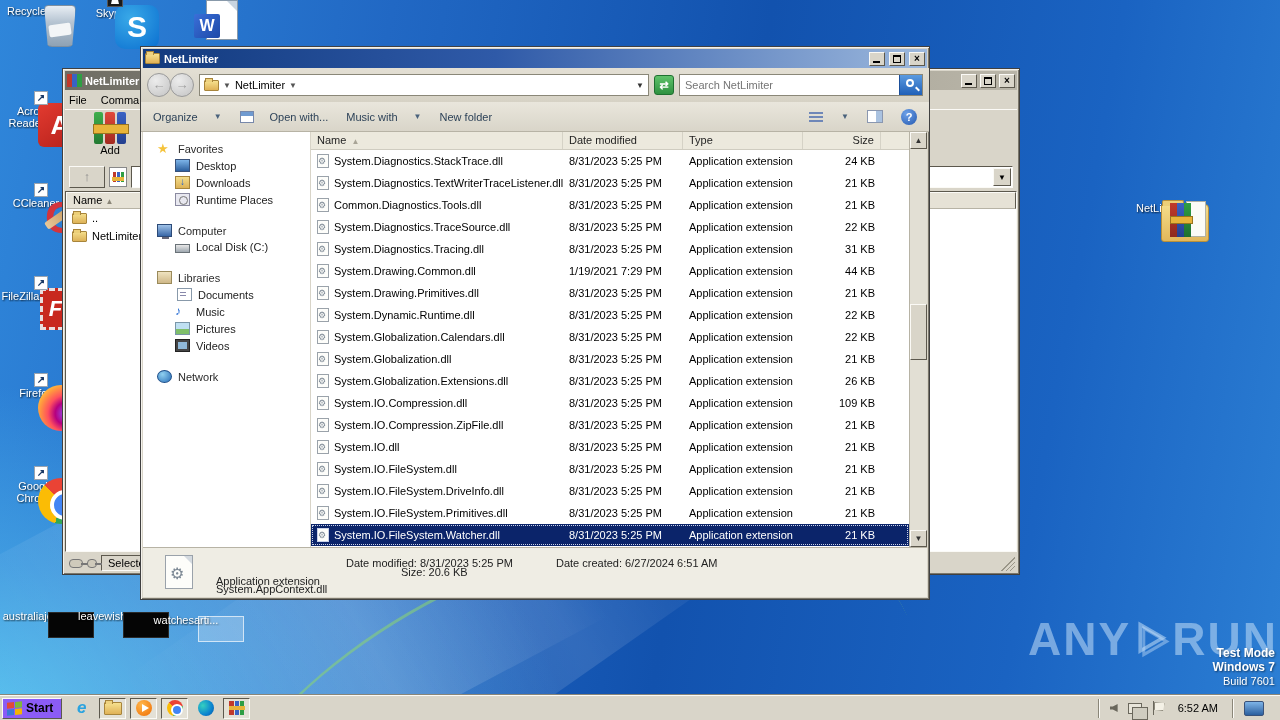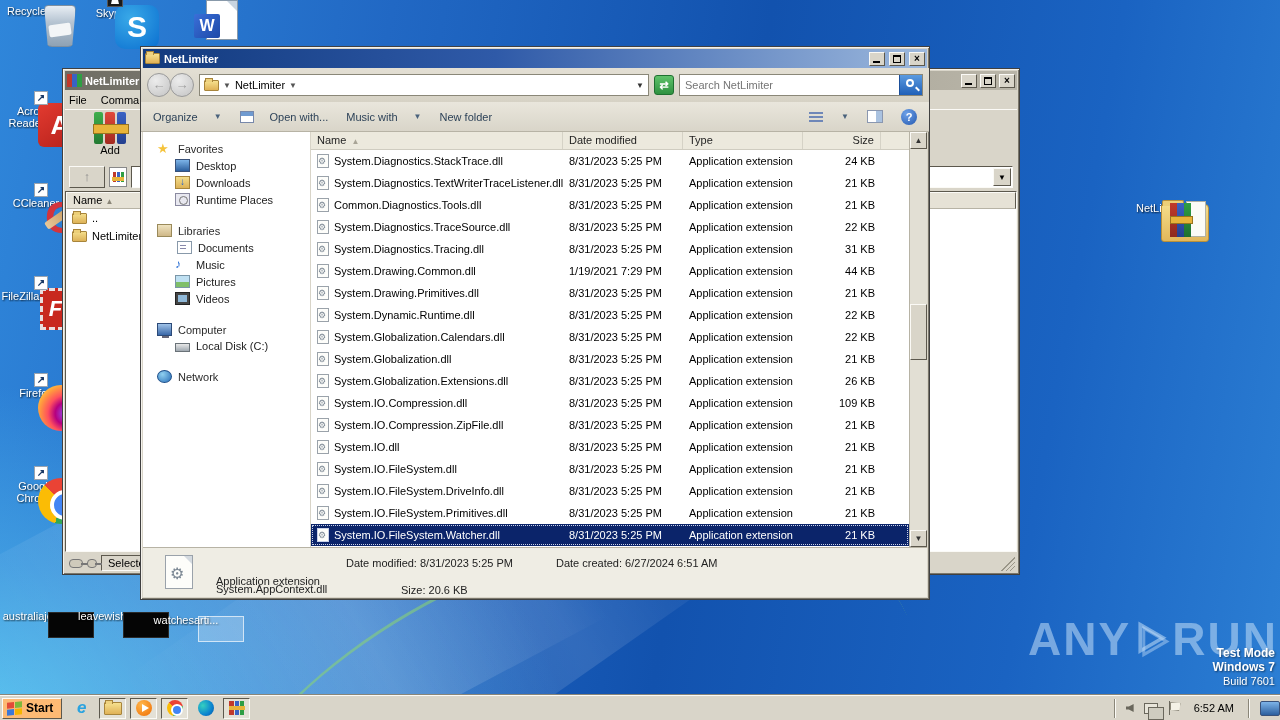--- a/index.html
+++ b/index.html
@@ -193,38 +193,38 @@
   #watermark svg { margin:0 2px; }
   #testmode { position:absolute; right:5px; top:646px; text-align:right; color:#fff; z-index:0;
       text-shadow:1px 1px 2px rgba(0,0,0,.5); line-height:14px; }
   #testmode .b { font-weight:bold; font-size:12px; }
   #testmode .n { font-size:11px; }
 
   
   #taskbar { position:absolute; left:0; bottom:0; width:1280px; height:25px; background:#d9d5c9;
       border-top:1px solid #fbfaf6; box-shadow:0 -1px 0 #8a8678; display:flex; align-items:center; z-index:5; }
   #startbtn { margin:1px 4px 1px 2px; height:21px; padding:0 8px 0 4px; display:flex; align-items:center; gap:4px;
-      font-weight:bold; font-size:12px; background:#fdba74; }
+      font-weight:bold; font-size:12px; background:#8b5cf6; }
   .flag { width:15px; height:13px; display:grid; grid-template-columns:1fr 1fr; grid-template-rows:1fr 1fr; gap:1px; transform:skewY(-6deg); }
   .flag i:nth-child(1){background:#e24a38;} .flag i:nth-child(2){background:#7eb73c;}
   .flag i:nth-child(3){background:#3b78d8;} .flag i:nth-child(4){background:#f4b400;}
   .tkicon { width:27px; height:21px; margin:0 2px; display:flex; align-items:center; justify-content:center; }
   .tkicon.framed { background:#e4e1d6; border:1px solid; border-color:#5c584d #fbfaf6 #fbfaf6 #5c584d; }
   .ie-e { color:#2aa3e0; font-size:17px; font-weight:bold; font-style:italic; }
   .tk-folder { width:18px; height:13px; }
   .wmp { width:16px; height:16px; border-radius:50%; background:radial-gradient(circle at 35% 30%, #ffb74d, #ef6c00); position:relative; }
   .wmp:after { content:""; position:absolute; left:6px; top:4px; border-left:7px solid #fff; border-top:4px solid transparent; border-bottom:4px solid transparent; }
   .tk-chrome { width:16px; height:16px; border-radius:50%; background:conic-gradient(from -45deg,#ea4335 0 120deg,#34a853 120deg 240deg,#fbbc05 240deg 360deg); position:relative; }
   .tk-chrome:after { content:""; position:absolute; left:4px; top:4px; width:8px; height:8px; border-radius:50%; background:#4285f4; border:2px solid #fff; }
   .tk-edge { width:16px; height:16px; border-radius:50%; background:radial-gradient(circle at 30% 35%, #35d0c0, #0a84d0 60%, #0650a0); }
   .tk-rar { width:16px; height:14px; display:flex; position:relative; }
   .tk-rar i { flex:1; margin:0 0.5px; }
   .tk-rar i:nth-child(1){background:#c0392b;} .tk-rar i:nth-child(2){background:#3a62c4;} .tk-rar i:nth-child(3){background:#2f9e44;}
   .tk-rar:after { content:""; position:absolute; left:0; top:5px; width:100%; height:4px; background:#e8b43a; }
-  #tray { margin-left:auto; display:flex; align-items:center; gap:10px; padding-right:0; height:21px; }
+  #tray { margin-left:auto; display:flex; align-items:center; gap:10px; padding-right:16px; height:21px; }
   .tray-sep { width:2px; height:19px; border-left:1px solid #8a8678; border-right:1px solid #fbfaf6; }
   .spk { width:8px; height:8px; background:#6a675c; clip-path:polygon(0 30%,40% 30%,100% 0,100% 100%,40% 70%,0 70%); position:relative; }
   .net-tray { width:14px; height:11px; border:1px solid #6a675c; background:#e8e5da; position:relative; }
   .net-tray:after { content:""; position:absolute; left:3px; top:3px; width:14px; height:11px; border:1px solid #6a675c; background:#cfccc0; }
   .flag-tray { width:12px; height:14px; position:relative; }
   .flag-tray:before { content:""; position:absolute; left:1px; top:0; width:1px; height:14px; background:#6a675c; }
   .flag-tray:after { content:""; position:absolute; left:2px; top:1px; width:9px; height:7px; background:#f4f1e6; border:1px solid #8a8678; clip-path:polygon(0 0,100% 15%,85% 100%,0 85%); }
   #clock { font-size:11px; color:#000; padding:0 4px; }
   .showdesk { width:20px; height:15px; background:linear-gradient(180deg,#7db4e8,#2c5f9e); border:1px solid #39527a; border-radius:2px; }
 </style>
@@ -460,48 +460,48 @@
               <span class="si si-downloads"></span>
               <span>Downloads</span>
             </div>
             <div class="nav-child">
               <span class="si si-recent"></span>
               <span>Runtime Places</span>
             </div>
           </div>
           <div class="nav-group">
             <div class="nav-head">
+              <span class="si si-computer"></span>
+              <span>Computer</span>
+            </div>
+            <div class="nav-child">
+              <span class="si si-disk"></span>
+              <span>Local Disk (C:)</span>
+            </div>
+          </div>
+          <div class="nav-group">
+            <div class="nav-head">
               <span class="si si-libraries"></span>
               <span>Libraries</span>
             </div>
             <div class="nav-child">
               <span class="si si-documents"></span>
               <span>Documents</span>
             </div>
             <div class="nav-child">
               <span class="si si-music">♪</span>
               <span>Music</span>
             </div>
             <div class="nav-child">
               <span class="si si-pictures"></span>
               <span>Pictures</span>
             </div>
             <div class="nav-child">
               <span class="si si-videos"></span>
               <span>Videos</span>
-            </div>
-          </div>
-          <div class="nav-group">
-            <div class="nav-head">
-              <span class="si si-computer"></span>
-              <span>Computer</span>
-            </div>
-            <div class="nav-child">
-              <span class="si si-disk"></span>
-              <span>Local Disk (C:)</span>
             </div>
           </div>
           <div class="nav-group">
             <div class="nav-head">
               <span class="si si-network"></span>
               <span>Network</span>
             </div>
           </div>
         </div>
       <div class="x-list">
@@ -691,21 +691,21 @@
       <span class="dt" style="left:73px; top:9px;margin-top:26px;">System.AppContext.dll</span>
       <span class="dt" style="left:203px; top:9px;">
         <span>Date modified:</span>
         <span>8/31/2023 5:25 PM</span>
       </span>
       <span class="dt" style="left:413px; top:9px;">
         <span>Date created:</span>
         <span>6/27/2024 6:51 AM</span>
       </span>
       <span class="dt" style="left:73px; top:27px;">Application extension</span>
-      <span class="dt" style="left:258px; top:36px;">
+      <span class="dt" style="left:258px; top:18px;">
         <span>Size:</span>
         <span>20.6 KB</span>
       </span>
     </div>
   </div>
 
   <div id="taskbar">
     <div id="startbtn" class="raised">
       <span class="flag">
           <i></i>

